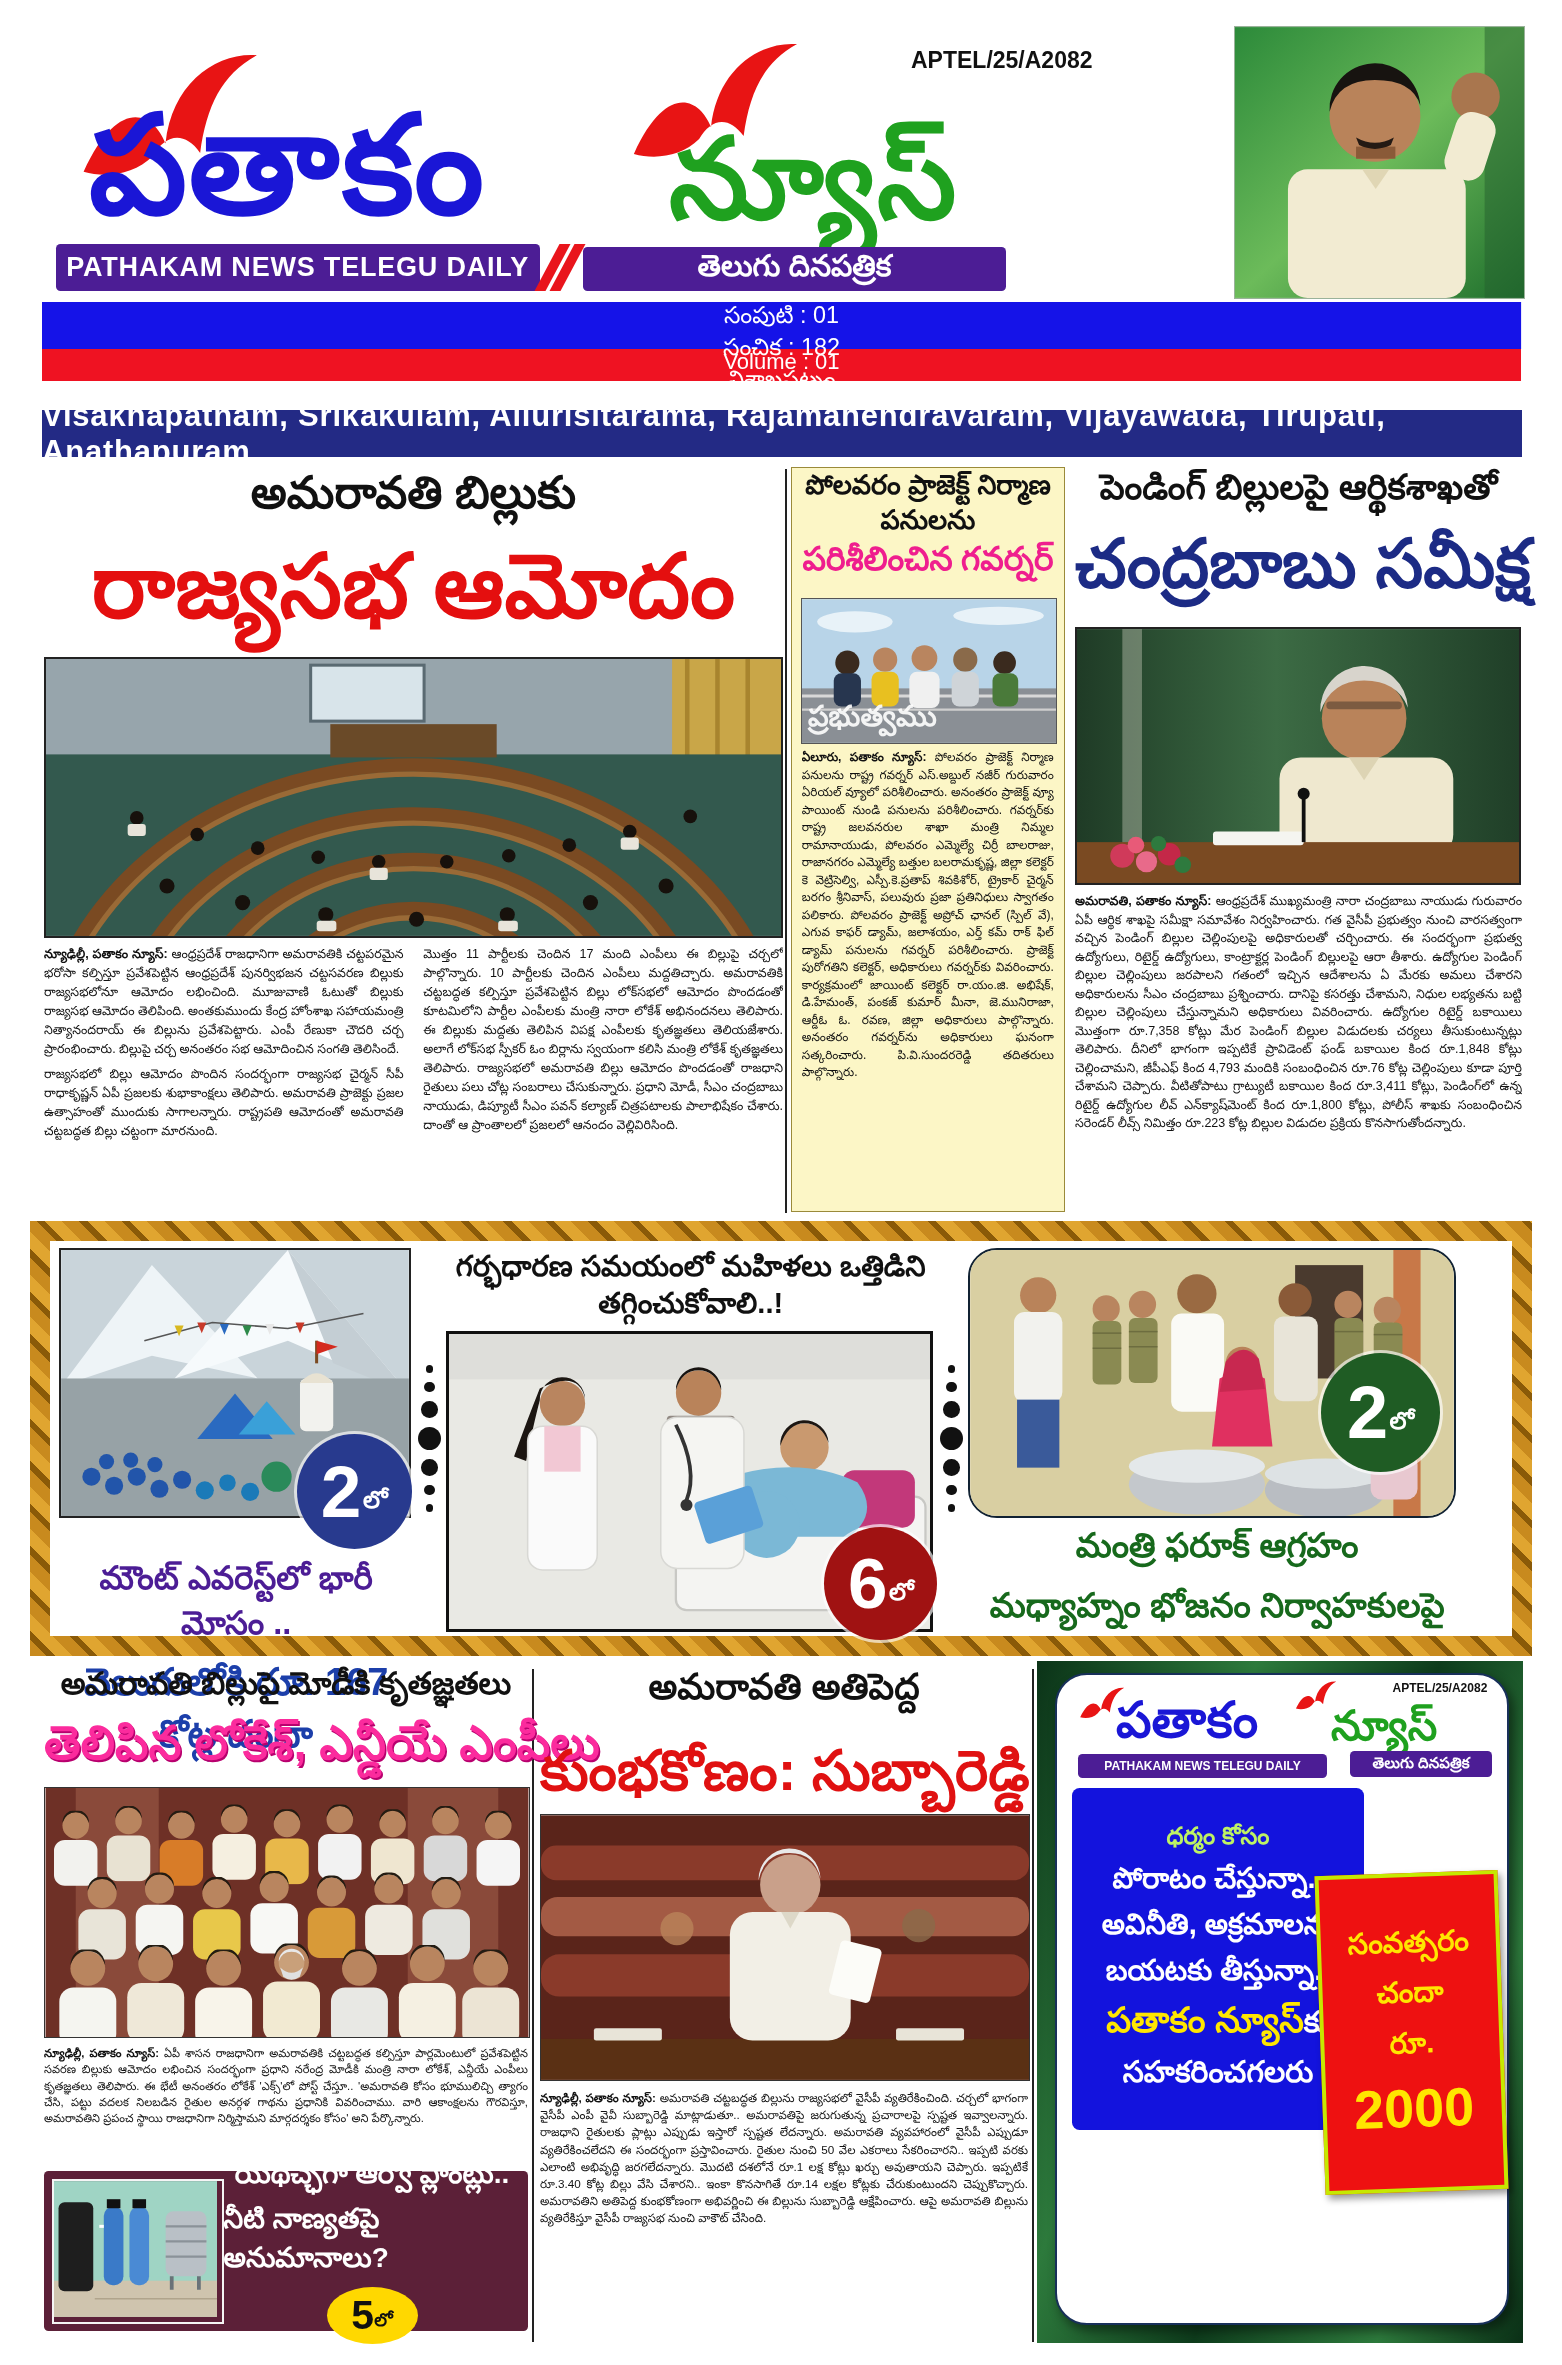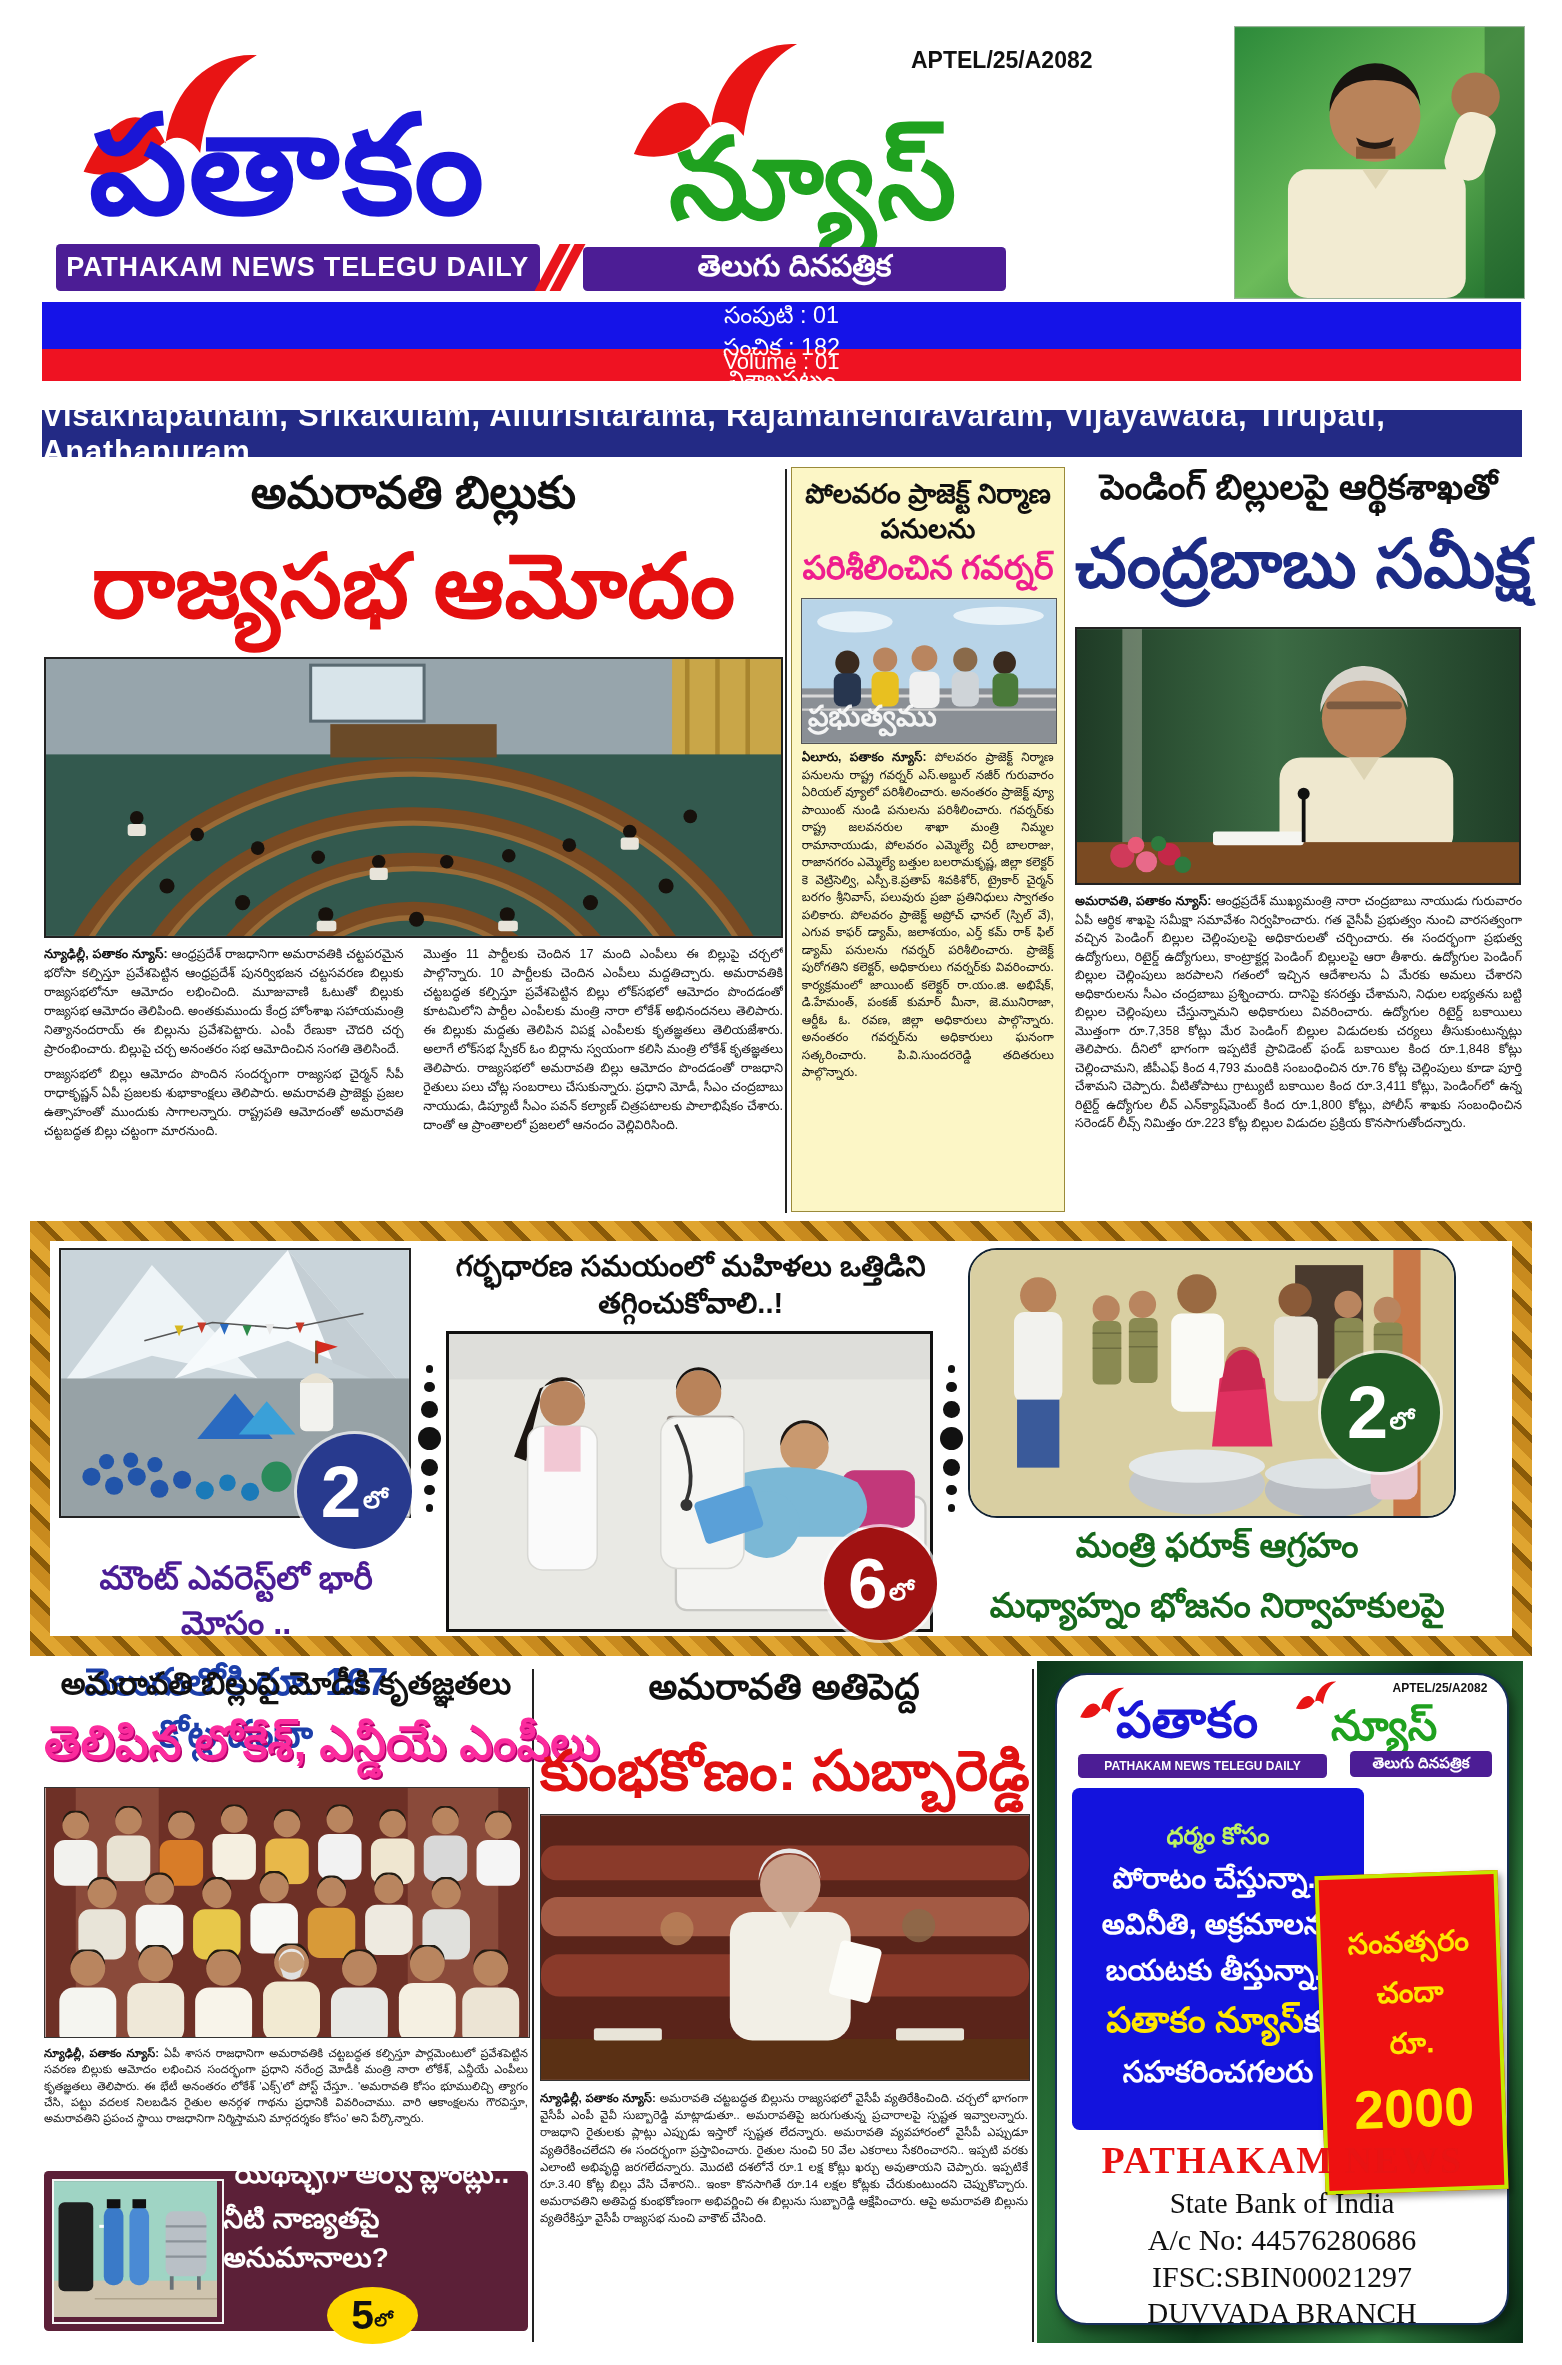--- a/index.html
+++ b/index.html
@@ -168,21 +168,21 @@
       </svg>
     </div>
     <div class="abs body-txt" style="left:0;top:478px;width:739px;height:268px;font-size:12.5px;line-height:1.52;column-count:2;column-gap:19.7px;">
       <p style="margin:0;"><b class="dl">న్యూఢిల్లీ, పతాకం న్యూస్:</b> <span>ఆంధ్రప్రదేశ్ రాజధానిగా అమరావతికి చట్టపరమైన భరోసా కల్పిస్తూ ప్రవేశపెట్టిన ఆంధ్రప్రదేశ్ పునర్విభజన చట్టసవరణ బిల్లుకు రాజ్యసభలోనూ ఆమోదం లభించింది. మూజువాణి ఓటుతో బిల్లుకు రాజ్యసభ ఆమోదం తెలిపింది. అంతకుముందు కేంద్ర హోంశాఖ సహాయమంత్రి నిత్యానందరాయ్ ఈ బిల్లును ప్రవేశపెట్టారు. ఎంపీ రేణుకా చౌదరి చర్చ ప్రారంభించారు. బిల్లుపై చర్చ అనంతరం సభ ఆమోదించిన సంగతి తెలిసిందే.</span></p>
       <p style="margin:6px 0 0;">రాజ్యసభలో బిల్లు ఆమోదం పొందిన సందర్భంగా రాజ్యసభ చైర్మన్ సీపీ రాధాకృష్ణన్ ఏపీ ప్రజలకు శుభాకాంక్షలు తెలిపారు. అమరావతి ప్రాజెక్టు ప్రజల ఉత్సాహంతో ముందుకు సాగాలన్నారు. రాష్ట్రపతి ఆమోదంతో అమరావతి చట్టబద్ధత బిల్లు చట్టంగా మారనుంది.</p>
       <p style="margin:6px 0 0;">మొత్తం 11 పార్టీలకు చెందిన 17 మంది ఎంపీలు ఈ బిల్లుపై చర్చలో పాల్గొన్నారు. 10 పార్టీలకు చెందిన ఎంపీలు మద్దతిచ్చారు. అమరావతికి చట్టబద్ధత కల్పిస్తూ ప్రవేశపెట్టిన బిల్లు లోక్‌సభలో ఆమోదం పొందడంతో కూటమిలోని పార్టీల ఎంపీలకు మంత్రి నారా లోకేశ్ అభినందనలు తెలిపారు. ఈ బిల్లుకు మద్దతు తెలిపిన విపక్ష ఎంపీలకు కృతజ్ఞతలు తెలియజేశారు. అలాగే లోక్‌సభ స్పీకర్ ఓం బిర్లాను స్వయంగా కలిసి మంత్రి లోకేశ్ కృతజ్ఞతలు తెలిపారు. రాజ్యసభలో అమరావతి బిల్లు ఆమోదం పొందడంతో రాజధాని రైతులు పలు చోట్ల సంబరాలు చేసుకున్నారు. ప్రధాని మోడీ, సీఎం చంద్రబాబు నాయుడు, డిప్యూటీ సీఎం పవన్ కల్యాణ్ చిత్రపటాలకు పాలాభిషేకం చేశారు. దాంతో ఆ ప్రాంతాలలో ప్రజలలో ఆనందం వెల్లివిరిసింది.</p>
     </div>
   </div>
 
   <div class="abs" style="left:791px;top:467px;width:274px;height:745px;background:#fcf6c6;border:0.8px solid #9a8a3a;box-sizing:border-box;">
-    <div class="ctr kicker" style="font-size:27px;padding-top:9px;line-height:1.3;">పోలవరం ప్రాజెక్ట్ నిర్మాణ పనులను</div>
+    <div class="ctr kicker" style="font-size:27px;line-height:1.3;">పోలవరం ప్రాజెక్ట్ నిర్మాణ పనులను</div>
     <div class="ctr" style="font-size:33px;font-weight:bold;color:#ef1e8e;margin-top:3px;font-family:Liberation Serif, serif;">పరిశీలించిన గవర్నర్</div>
     <div class="abs" style="left:9px;top:130px;width:254px;height:144px;border:1.5px solid #555;overflow:hidden;">
       <svg width="254" height="144" viewBox="0 0 336 190">
         <rect width="336" height="190" fill="#b8d4e8"></rect>
         <ellipse cx="70" cy="30" rx="50" ry="14" fill="#e8f2f8"></ellipse>
         <ellipse cx="260" cy="22" rx="60" ry="12" fill="#e8f2f8"></ellipse>
         <rect x="0" y="118" width="336" height="72" fill="#8a8f95"></rect>
         <line x1="0" y1="128" x2="336" y2="128" stroke="#d8d8d8" stroke-width="4"></line>
         <line x1="0" y1="146" x2="336" y2="146" stroke="#cfcfcf" stroke-width="3"></line>
         <g>
@@ -547,24 +547,17 @@
         <div style="color:#fff;font-size:30px;font-weight:bold;">సహకరించగలరు</div>
       </div>
 
       <div class="abs" style="left:263px;top:198px;width:175px;height:311px;background:#ee1111;border:4.5px solid #c6e800;transform:rotate(-2deg);display:flex;flex-direction:column;align-items:center;justify-content:center;gap:10.6px;box-shadow:3px 4.5px 7.6px rgba(0,0,0,.4);">
         <div style="color:#ffe600;font-size:29px;font-weight:bold;">సంవత్సరం</div>
         <div style="color:#ffe600;font-size:29px;font-weight:bold;">చందా</div>
         <div style="color:#ffe600;font-size:29px;font-weight:bold;">రూ.</div>
         <div style="color:#ffe600;font-size:54px;font-weight:900;">2000</div>
       </div>
 
-      <div class="abs ctr serif" style="left:0;top:463px;width:450px;">
-        <div style="font-size:38px;font-weight:bold;color:#e81313;letter-spacing:1.5px;">PATHAKAM NEWS</div>
-        <div style="font-size:29px;color:#111;margin-top:4.5px;">State Bank of India</div>
-        <div style="font-size:30px;color:#111;margin-top:3px;">A/c No: 44576280686</div>
-        <div style="font-size:30px;color:#111;margin-top:3px;">IFSC:SBIN00021297</div>
-        <div style="font-size:29px;color:#111;margin-top:3px;">DUVVADA BRANCH</div>
-      </div>
     </div>
   </div>
 
 </div>
 
 
 </body></html>

